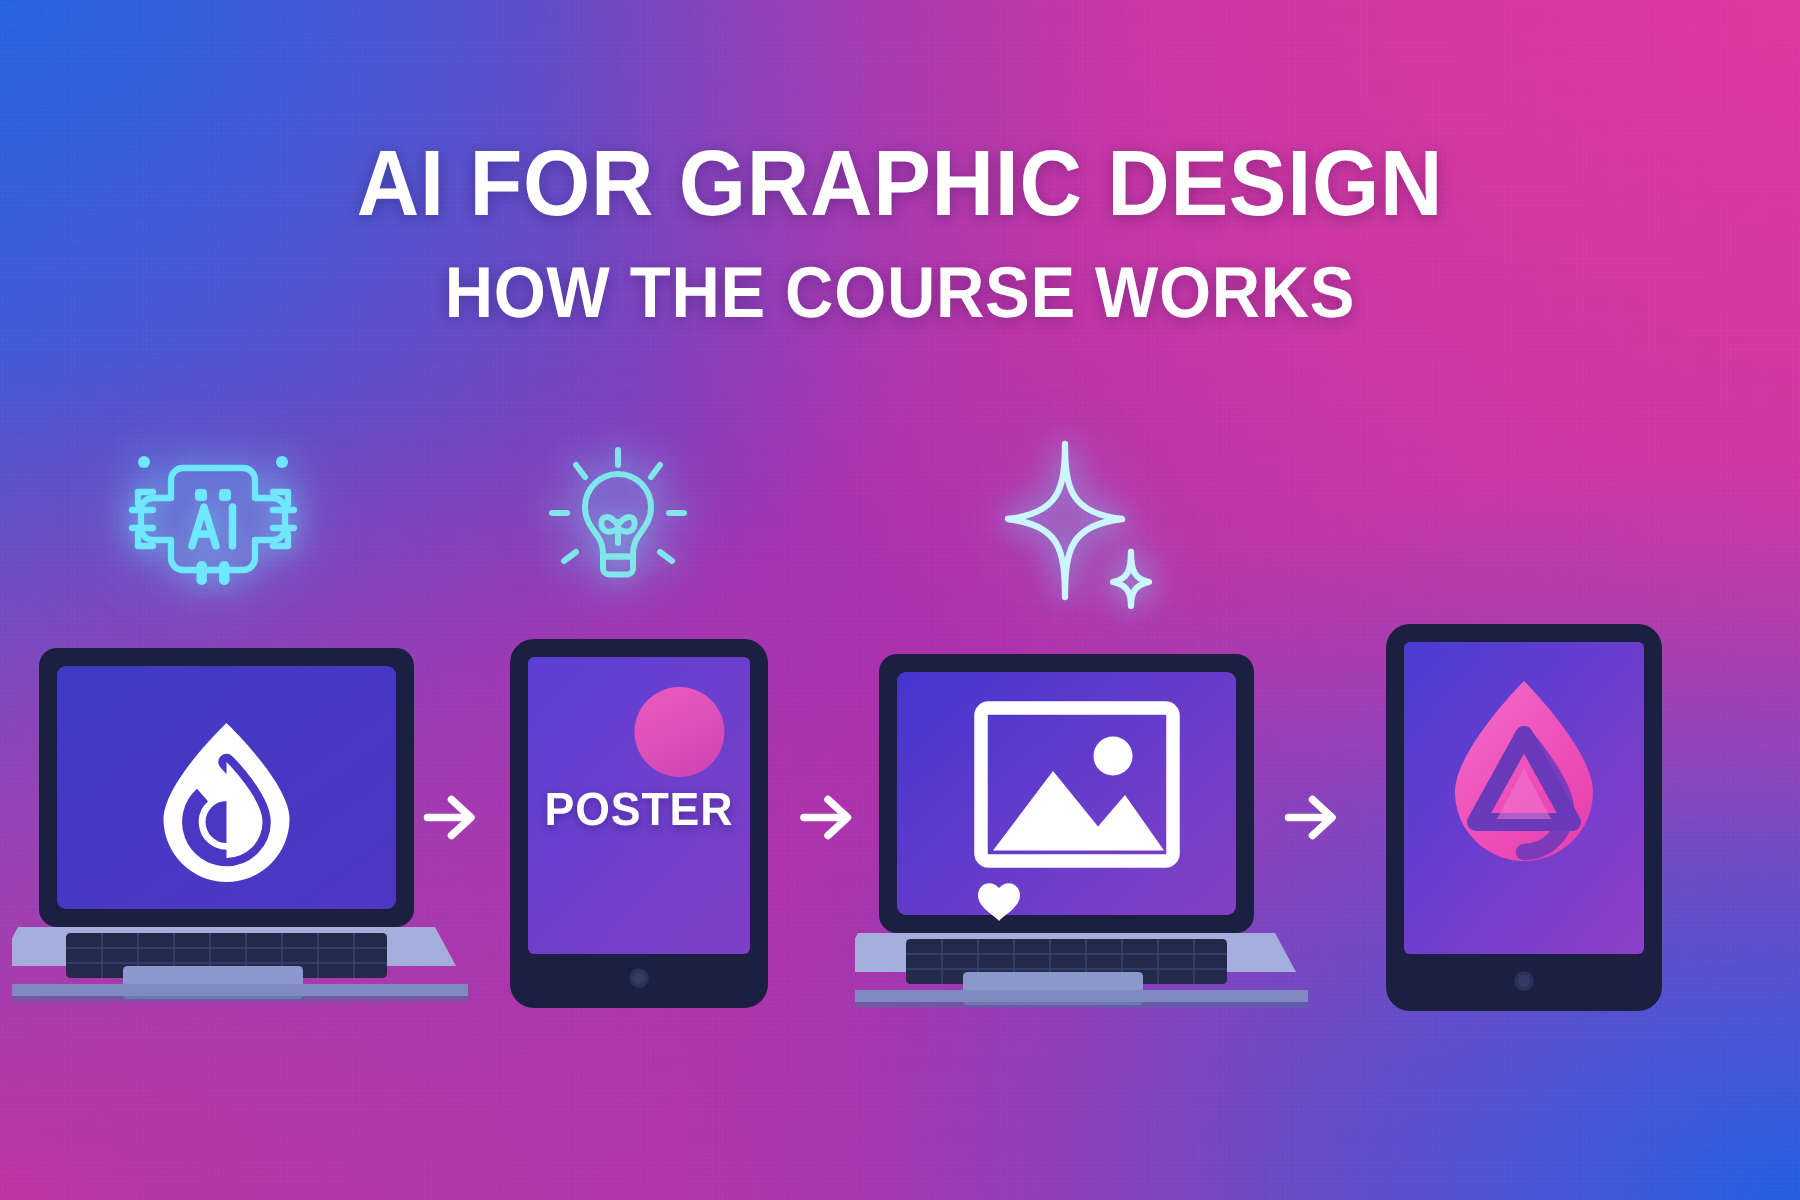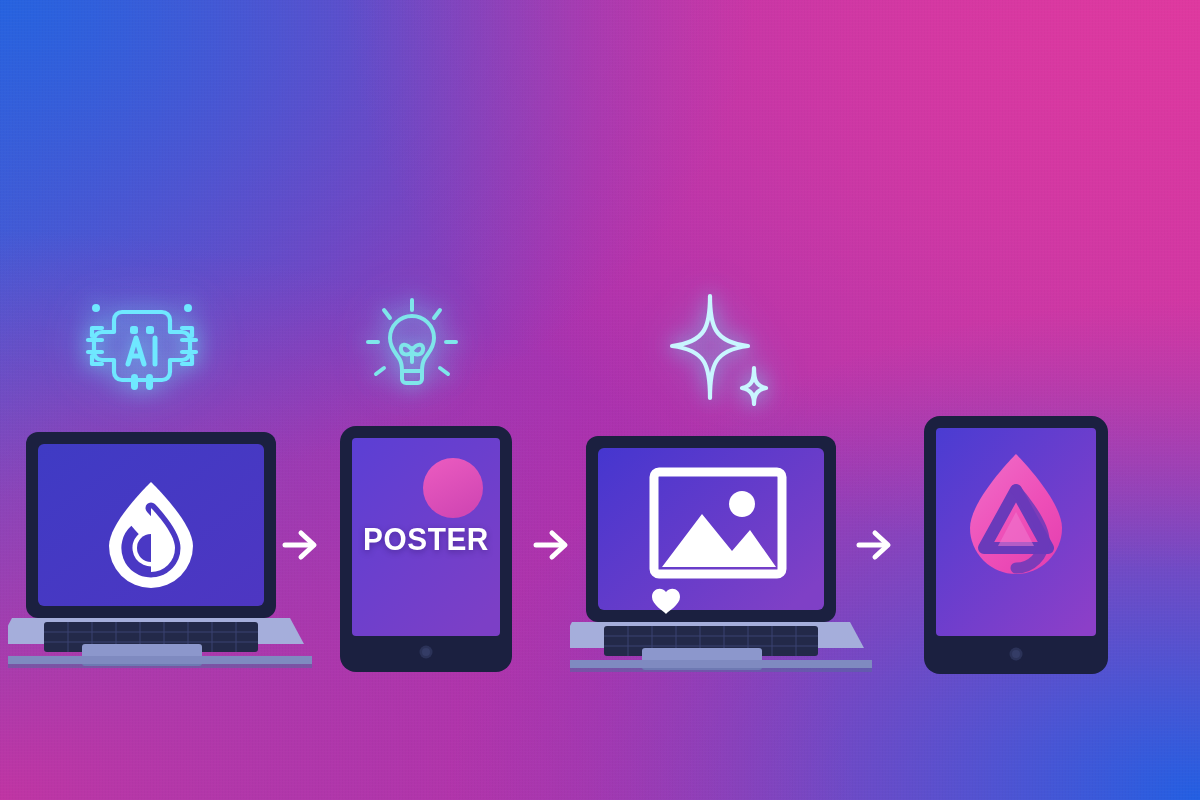--- a/index.html
+++ b/index.html
@@ -113,20 +113,24 @@
     letter-spacing: 0.6px;
     transform: scaleX(0.96);
     text-shadow: 0 2px 6px rgba(30,10,70,0.35);
   }
 </style>
 </head>
 <body>
 
 <div id="stage">
 
+  <div id="headings">
+    <div id="title-main">AI FOR GRAPHIC DESIGN</div>
+    <div id="title-sub">HOW THE COURSE WORKS</div>
+  </div>
 
   <svg id="icon-ai-chip" class="neon-icon" viewBox="0 0 128 128">
     <g fill="none" stroke="#6fe8ff" stroke-width="4.2" stroke-linecap="round" stroke-linejoin="round">
 
       <path d="M44 30 h40 a8 8 0 0 1 8 8 v12 h12 a8 8 0 0 1 8 8 v12 a8 8 0 0 1 -8 8 h-12 v12 a8 8 0 0 1 -8 8 h-40 a8 8 0 0 1 -8 -8 v-12 h-12 a8 8 0 0 1 -8 -8 v-12 a8 8 0 0 1 8 -8 h12 v-12 a8 8 0 0 1 8 -8 z"></path>
 
       <rect x="52" y="44" width="8" height="8" rx="2.5" fill="#6fe8ff" stroke="none"></rect>
       <rect x="68" y="44" width="8" height="8" rx="2.5" fill="#6fe8ff" stroke="none"></rect>
 
       <rect x="53" y="92" width="7" height="16" rx="3.4" fill="#6fe8ff" stroke="none"></rect>

